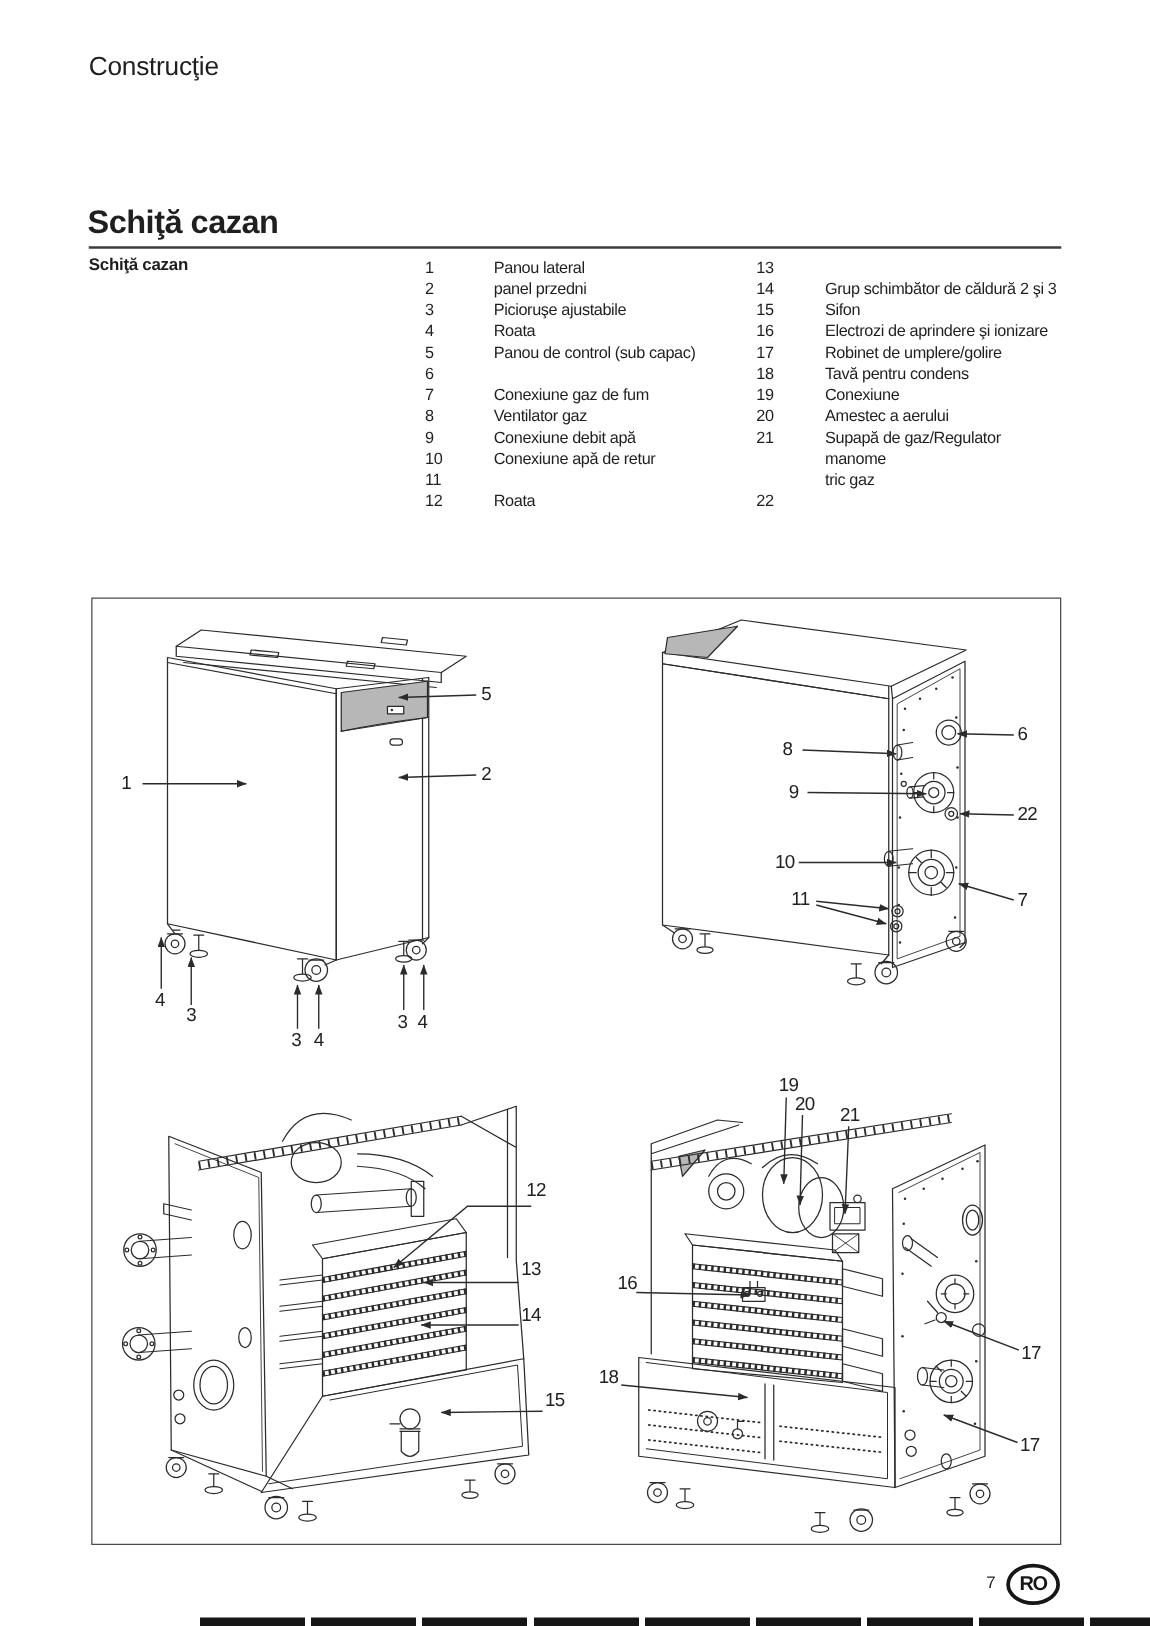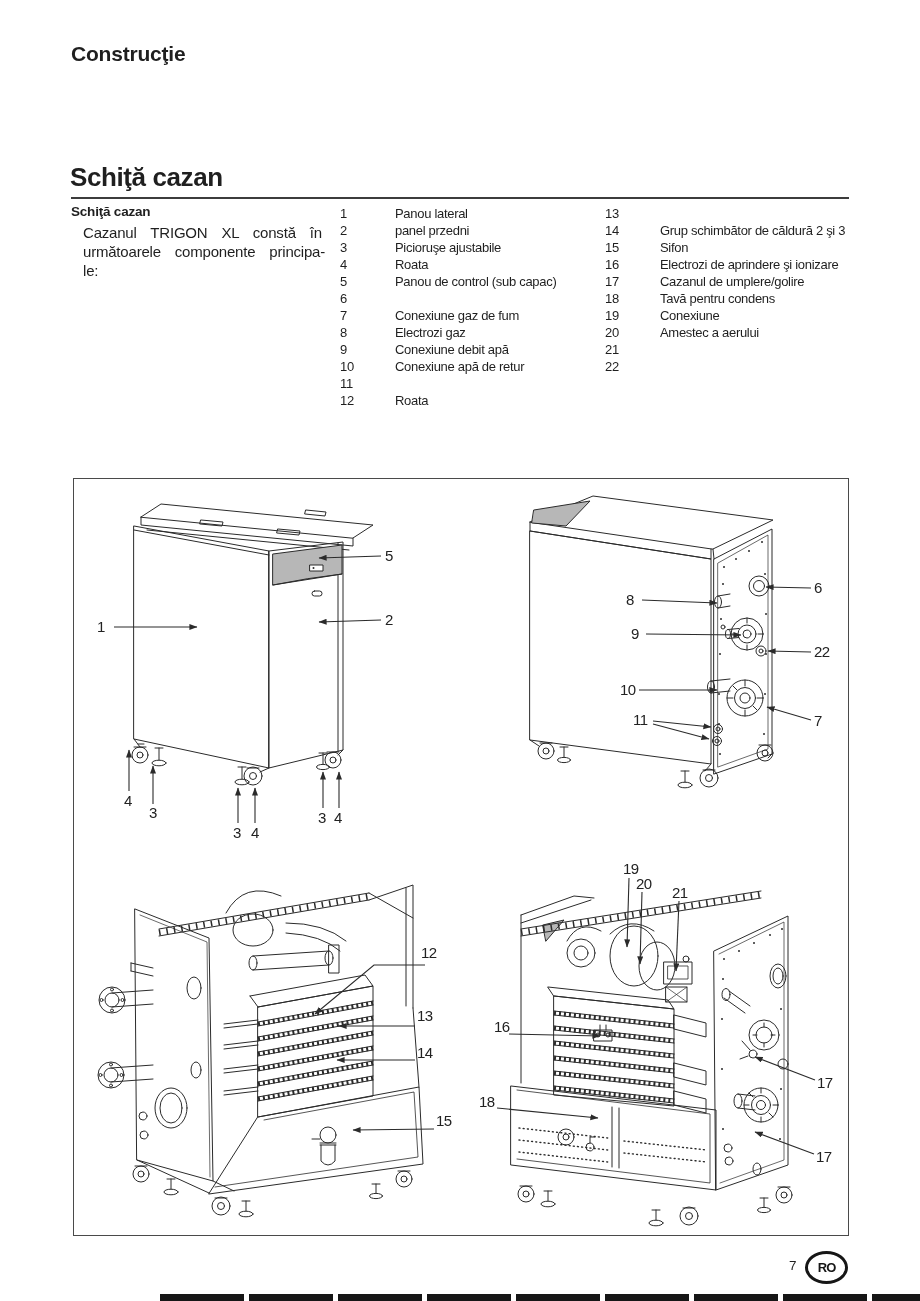--- a/index.html
+++ b/index.html
@@ -1,20 +1,20 @@
 <!DOCTYPE html>
 <html><head>
 <meta charset="utf-8">
 <style>
   html,body{margin:0;padding:0;background:#e8e8e8}
   #page{position:relative;width:920px;height:1301px;background:#ffffff;
         font-family:"Liberation Sans",sans-serif;color:#1f1f1f;overflow:hidden}
   .abs{position:absolute}
   
-  #doc-title{left:71px;top:42px;font-size:21px;font-weight:bold;letter-spacing:-.2px}
+  #doc-title{left:71px;top:42px;font-size:21px;font-weight:normal;letter-spacing:-.2px}
   #section-title{left:70px;top:162px;font-size:26px;font-weight:bold;letter-spacing:-.4px}
   #section-rule{left:71px;top:197px;width:778px;height:2px;background:#3c3c3c}
   
   #intro{left:71px;top:204px;width:264px}
   #intro .ih{font-size:13.5px;font-weight:bold;letter-spacing:-.2px;margin-bottom:4px}
   #intro .ib{margin-left:12px;font-size:15px;line-height:19px;letter-spacing:-.2px;
              white-space:pre-line;word-spacing:10px}
   
   .plist{position:absolute;top:205px;font-size:13px;line-height:17px;letter-spacing:-.3px}
   #list1{left:340px;width:252px}
@@ -23,38 +23,35 @@
   .pnum{width:55px;flex:none}
   .plabel{flex:1;white-space:pre-line}
   
   #figure-box{left:73px;top:478px;width:774px;height:756px;border:1.4px solid #4a4a4a}
   #figure-box svg{position:absolute;left:0;top:0}
   .co{position:absolute;font-size:15px;line-height:14px;letter-spacing:-.5px;color:#222}
   
   #page-num{left:789px;top:1258px;font-size:13.5px}
   #ro-badge{left:805px;top:1251px;width:37px;height:27px;border:3px solid #161616;border-radius:50%;
             display:flex;align-items:center;justify-content:center;
-            font-size:13px;font-weight:bold;letter-spacing:-1px;color:#161616}
+            font-size:16px;font-weight:bold;letter-spacing:-1px;color:#161616}
   #scan-strip{left:160px;top:1294px;width:760px;height:7px;
               background:repeating-linear-gradient(90deg,#161616 0 84px,transparent 84px 89px)}
 </style>
 </head>
 <body>
 
 <div id="page">
 
   <div class="abs" id="doc-title">Construcţie</div>
   <div class="abs" id="section-title">Schiţă cazan</div>
   <div class="abs" id="section-rule"></div>
 
   <div class="abs" id="intro">
     <div class="ih">Schiţă cazan</div>
-    <div class="ib">Cazanul TRIGON XL constă în
-următoarele componente principa-
-le:</div>
   </div>
 
   <div class="plist" id="list1">
     <div class="prow">
         <span class="pnum">1</span>
         <span class="plabel">Panou lateral</span>
       </div>
     <div class="prow">
         <span class="pnum">2</span>
         <span class="plabel">panel przedni</span>
@@ -73,21 +70,21 @@
       </div>
     <div class="prow">
         <span class="pnum">6</span>
       </div>
     <div class="prow">
         <span class="pnum">7</span>
         <span class="plabel">Conexiune gaz de fum</span>
       </div>
     <div class="prow">
         <span class="pnum">8</span>
-        <span class="plabel">Electrozi gaz</span>
+        <span class="plabel">Ventilator gaz</span>
       </div>
     <div class="prow">
         <span class="pnum">9</span>
         <span class="plabel">Conexiune debit apă</span>
       </div>
     <div class="prow">
         <span class="pnum">10</span>
         <span class="plabel">Conexiune apă de retur</span>
       </div>
     <div class="prow">
@@ -110,36 +107,38 @@
     <div class="prow">
         <span class="pnum">15</span>
         <span class="plabel">Sifon</span>
       </div>
     <div class="prow">
         <span class="pnum">16</span>
         <span class="plabel">Electrozi de aprindere şi ionizare</span>
       </div>
     <div class="prow">
         <span class="pnum">17</span>
-        <span class="plabel">Cazanul de umplere/golire</span>
+        <span class="plabel">Robinet de umplere/golire</span>
       </div>
     <div class="prow">
         <span class="pnum">18</span>
         <span class="plabel">Tavă pentru condens</span>
       </div>
     <div class="prow">
         <span class="pnum">19</span>
         <span class="plabel">Conexiune</span>
       </div>
     <div class="prow">
         <span class="pnum">20</span>
         <span class="plabel">Amestec a aerului</span>
       </div>
     <div class="prow">
         <span class="pnum">21</span>
+        <span class="plabel">Supapă de gaz/Regulator manome
+tric gaz</span>
       </div>
     <div class="prow">
         <span class="pnum">22</span>
       </div>
   </div>
 
   <div class="abs" id="figure-box">
     <svg width="774" height="756" viewBox="0 0 774 756">
       <defs>
         <marker id="ah" markerWidth="9" markerHeight="7" refX="7.6" refY="3" orient="auto" markerUnits="userSpaceOnUse">

